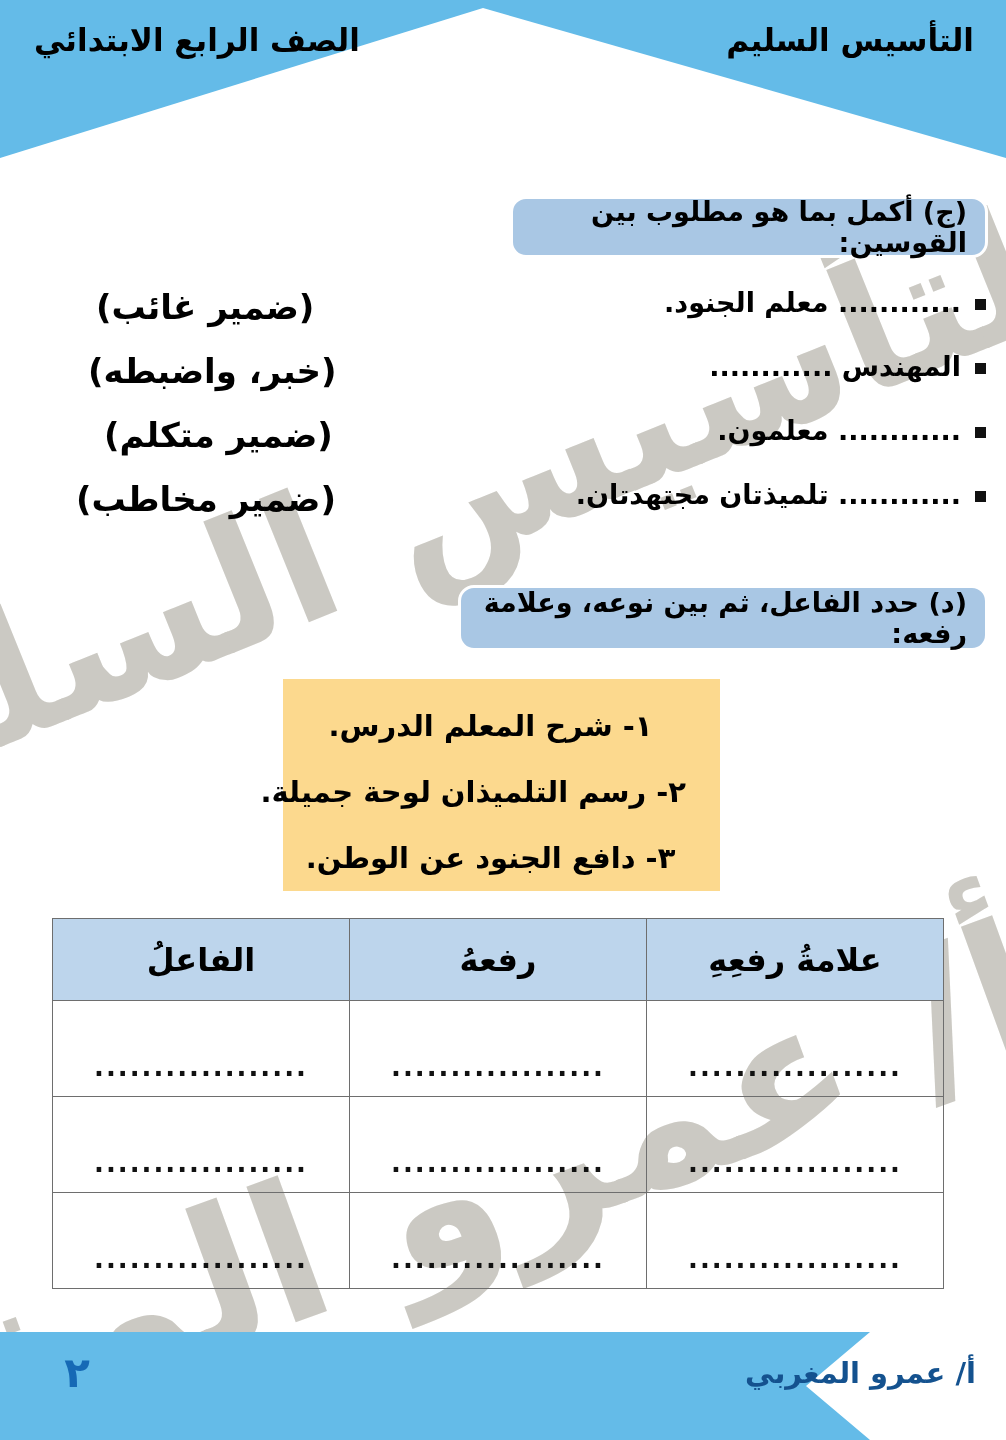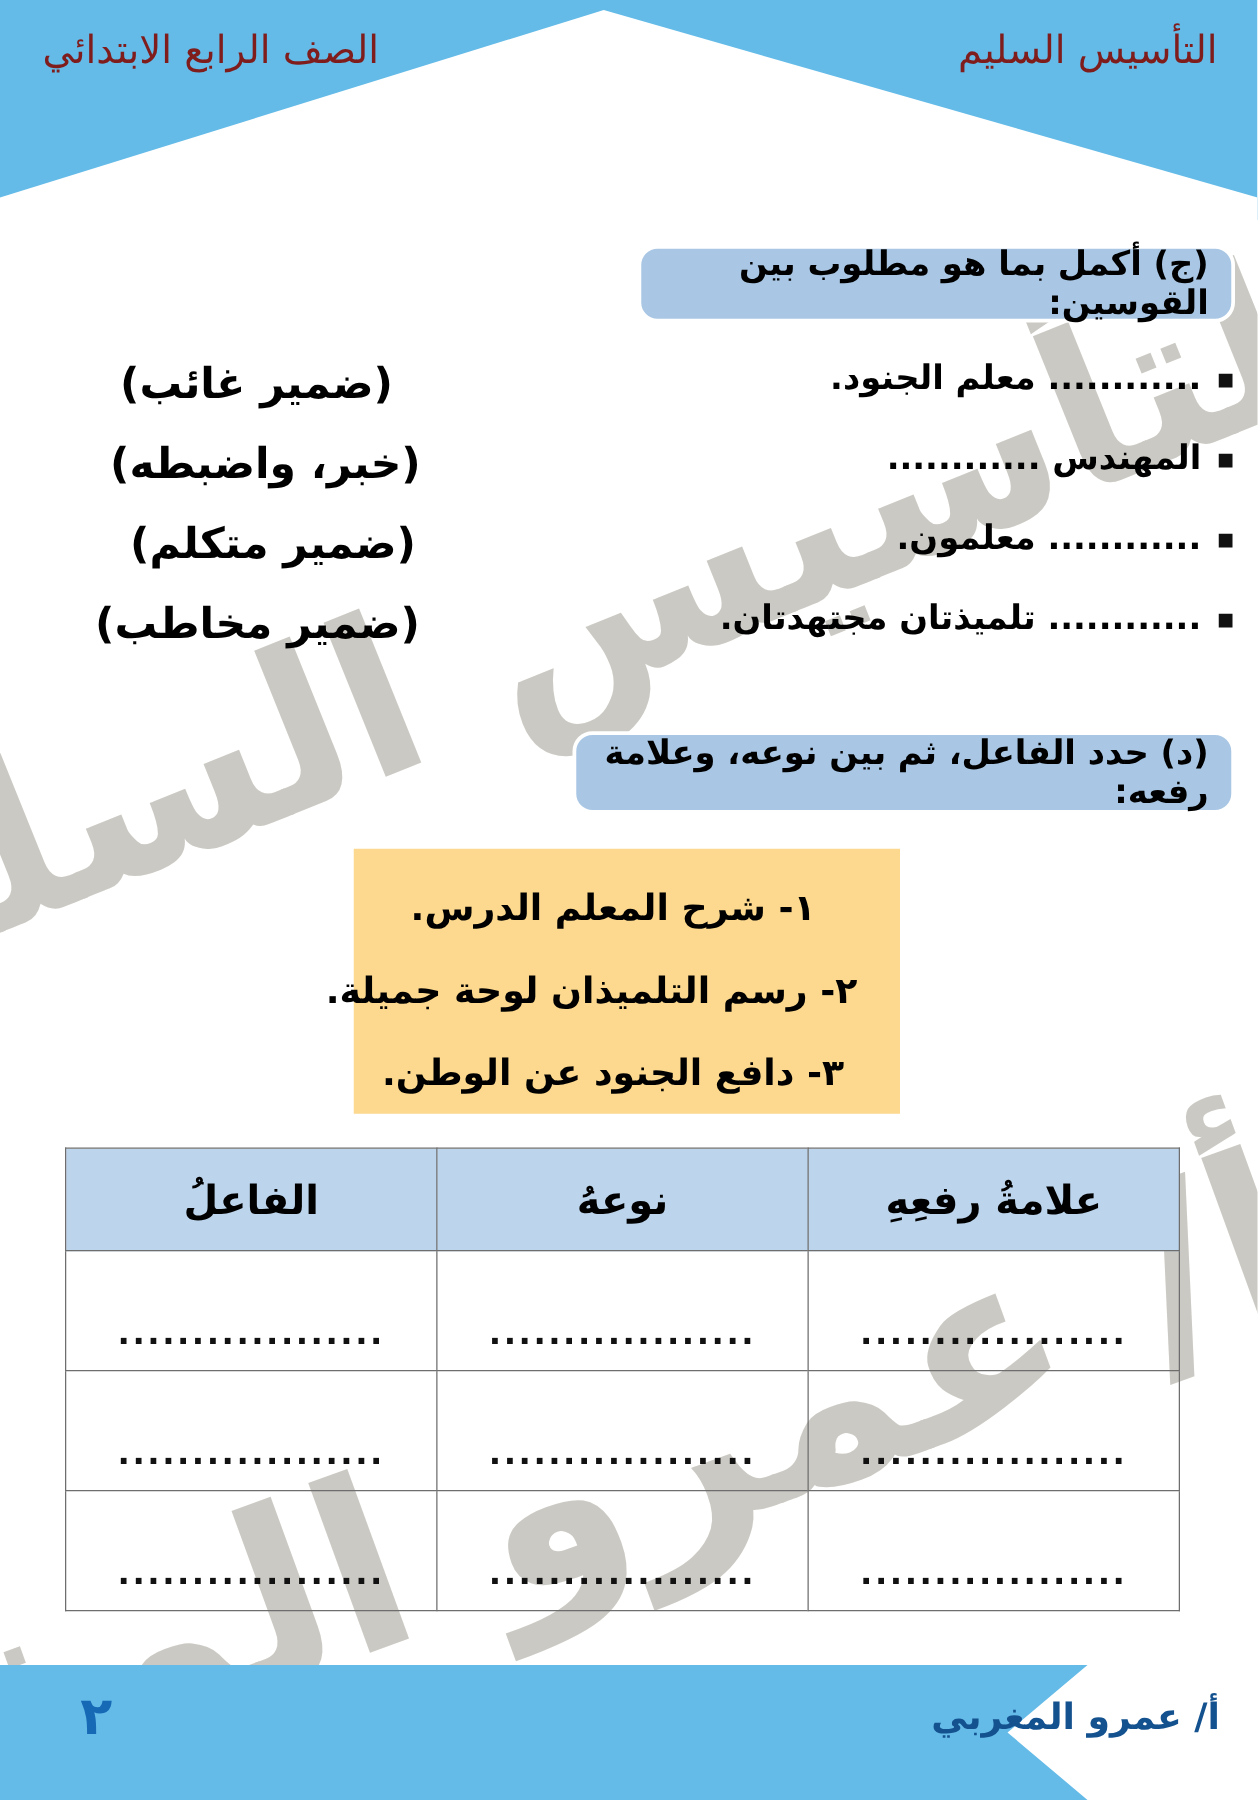--- a/index.html
+++ b/index.html
@@ -57,23 +57,23 @@
   }
   #header-triangle {
     position: absolute;
     top: 8px; left: 0;
     width: 1006px;
     height: 168px;
   }
   .header-title {
     position: absolute;
     top: 22px;
-    color: #7f1d1d;
+    color: #000000;
     font-size: 31px;
-    font-weight: 400;
+    font-weight: 700;
     z-index: 3;
     letter-spacing: 0px;
   }
   #header-title-right { right: 32px; }
   #header-title-left  { left: 34px;  }
 
   
   #content {
     position: absolute;
     top: 0; left: 0;
@@ -310,21 +310,21 @@
   <div id="sentence-box">
     <div class="sentence">١- شرح المعلم الدرس.</div>
     <div class="sentence">٢- رسم التلميذان لوحة جميلة.</div>
     <div class="sentence">٣- دافع الجنود عن الوطن.</div>
   </div>
 
   <table id="answer-table">
     <thead>
       <tr>
         <th>علامةُ رفعِهِ</th>
-        <th>نوعهُ</th>
+        <th>رفعهُ</th>
         <th>الفاعلُ</th>
       </tr>
     </thead>
     <tbody>
       <tr>
         <td><span class="cell-dots">..................</span></td>
         <td><span class="cell-dots">..................</span></td>
         <td><span class="cell-dots">..................</span></td>
       </tr>
       <tr>

